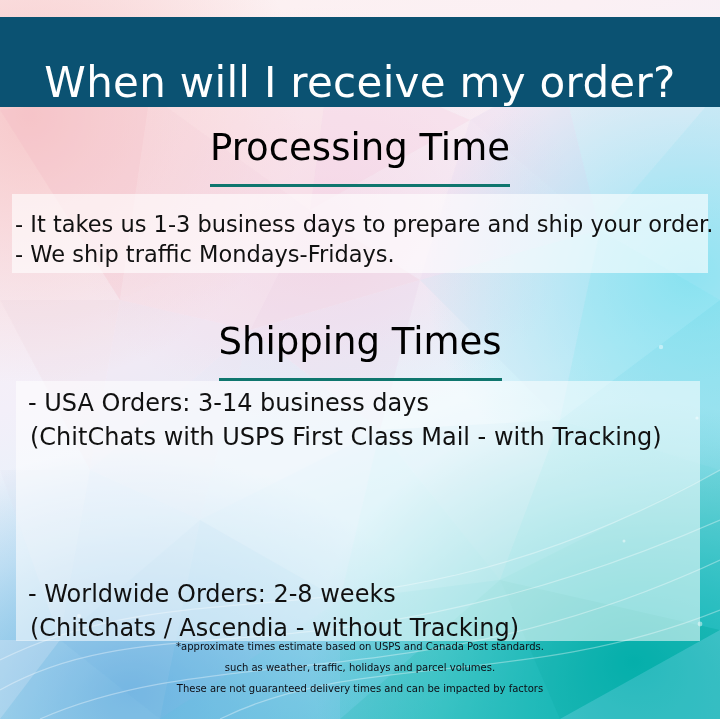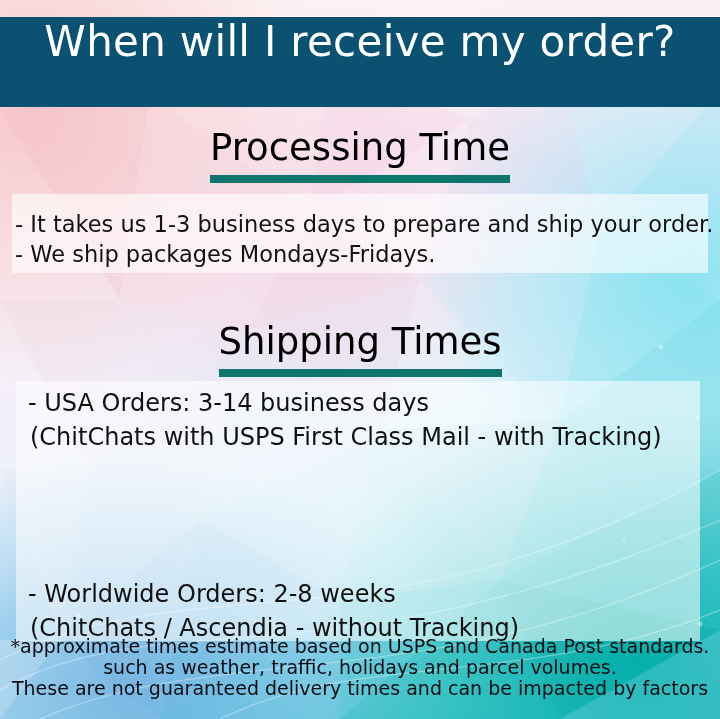--- a/index.html
+++ b/index.html
@@ -42,21 +42,21 @@
 
   
   .banner {
     position: absolute;
     left: 0;
     top: 17px;
     width: 720px;
     height: 90px;
     background: #0b5272;
     display: flex;
-    align-items: flex-start;
+    align-items: flex-end;
     justify-content: center;
   }
   .banner-title {
     color: #ffffff;
     font-size: 42px;
     font-weight: 400;
     letter-spacing: 0.3px;
     white-space: nowrap;
     font-family: "DejaVu Sans", sans-serif;
   }
@@ -65,22 +65,22 @@
   .section-heading {
     position: absolute;
     width: 720px;
     text-align: center;
     color: #000000;
     font-size: 37px;
     font-weight: 400;
     font-family: "DejaVu Sans", sans-serif;
   }
   .section-heading span {
-    border-bottom: 8px solid #0f766e;
-    padding-bottom: 6px;
+    border-bottom: 3px solid #0f766e;
+    padding-bottom: 15px;
   }
   #heading-processing { top: 126px; }
   #heading-shipping   { top: 282px; margin-top: 38px; }
 
   
   .processing-body {
     position: absolute;
     left: 12px;
     top: 194px;
     width: 696px;
@@ -128,21 +128,21 @@
   
   .footnote {
     position: absolute;
     left: 0;
     top: 636px;
     width: 720px;
     text-align: center;
   }
   .footnote .fline {
     color: #0d0d14;
-    font-size: 19px;
+    font-size: 10px;
     line-height: 21px;
     white-space: nowrap;
     font-family: "DejaVu Sans", sans-serif;
   }
 </style>
 </head>
 <body>
 
 <div id="infographic">
 
@@ -203,21 +203,21 @@
   <div class="banner">
     <div class="banner-title">When will I receive my order?</div>
   </div>
 
   <div class="section-heading" id="heading-processing">
     <span>Processing Time</span>
   </div>
 
   <div class="processing-body">
     <div class="line">- It takes us 1-3 business days to prepare and ship your order.</div>
-    <div class="line">- We ship packages Mondays-Fridays.</div>
+    <div class="line">- We ship traffic Mondays-Fridays.</div>
   </div>
 
   <div class="section-heading" id="heading-shipping">
     <span>Shipping Times</span>
   </div>
 
   <div class="shipping-panel">
 
     <div class="ship-group" id="ship-group-usa">
       <div class="ship-main">- USA Orders: 3-14 business days</div>

